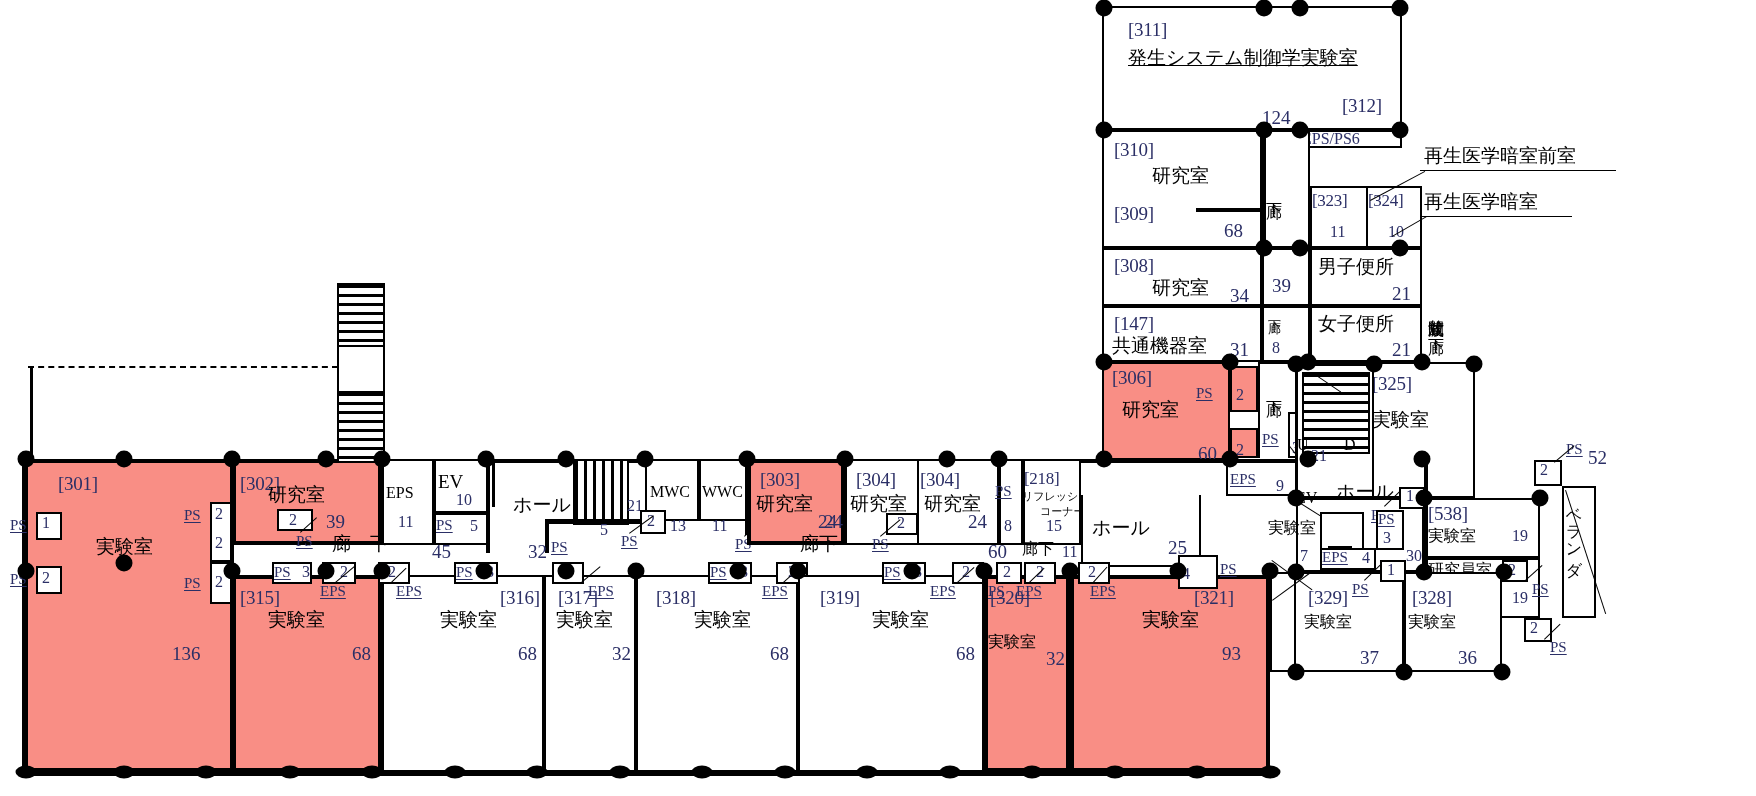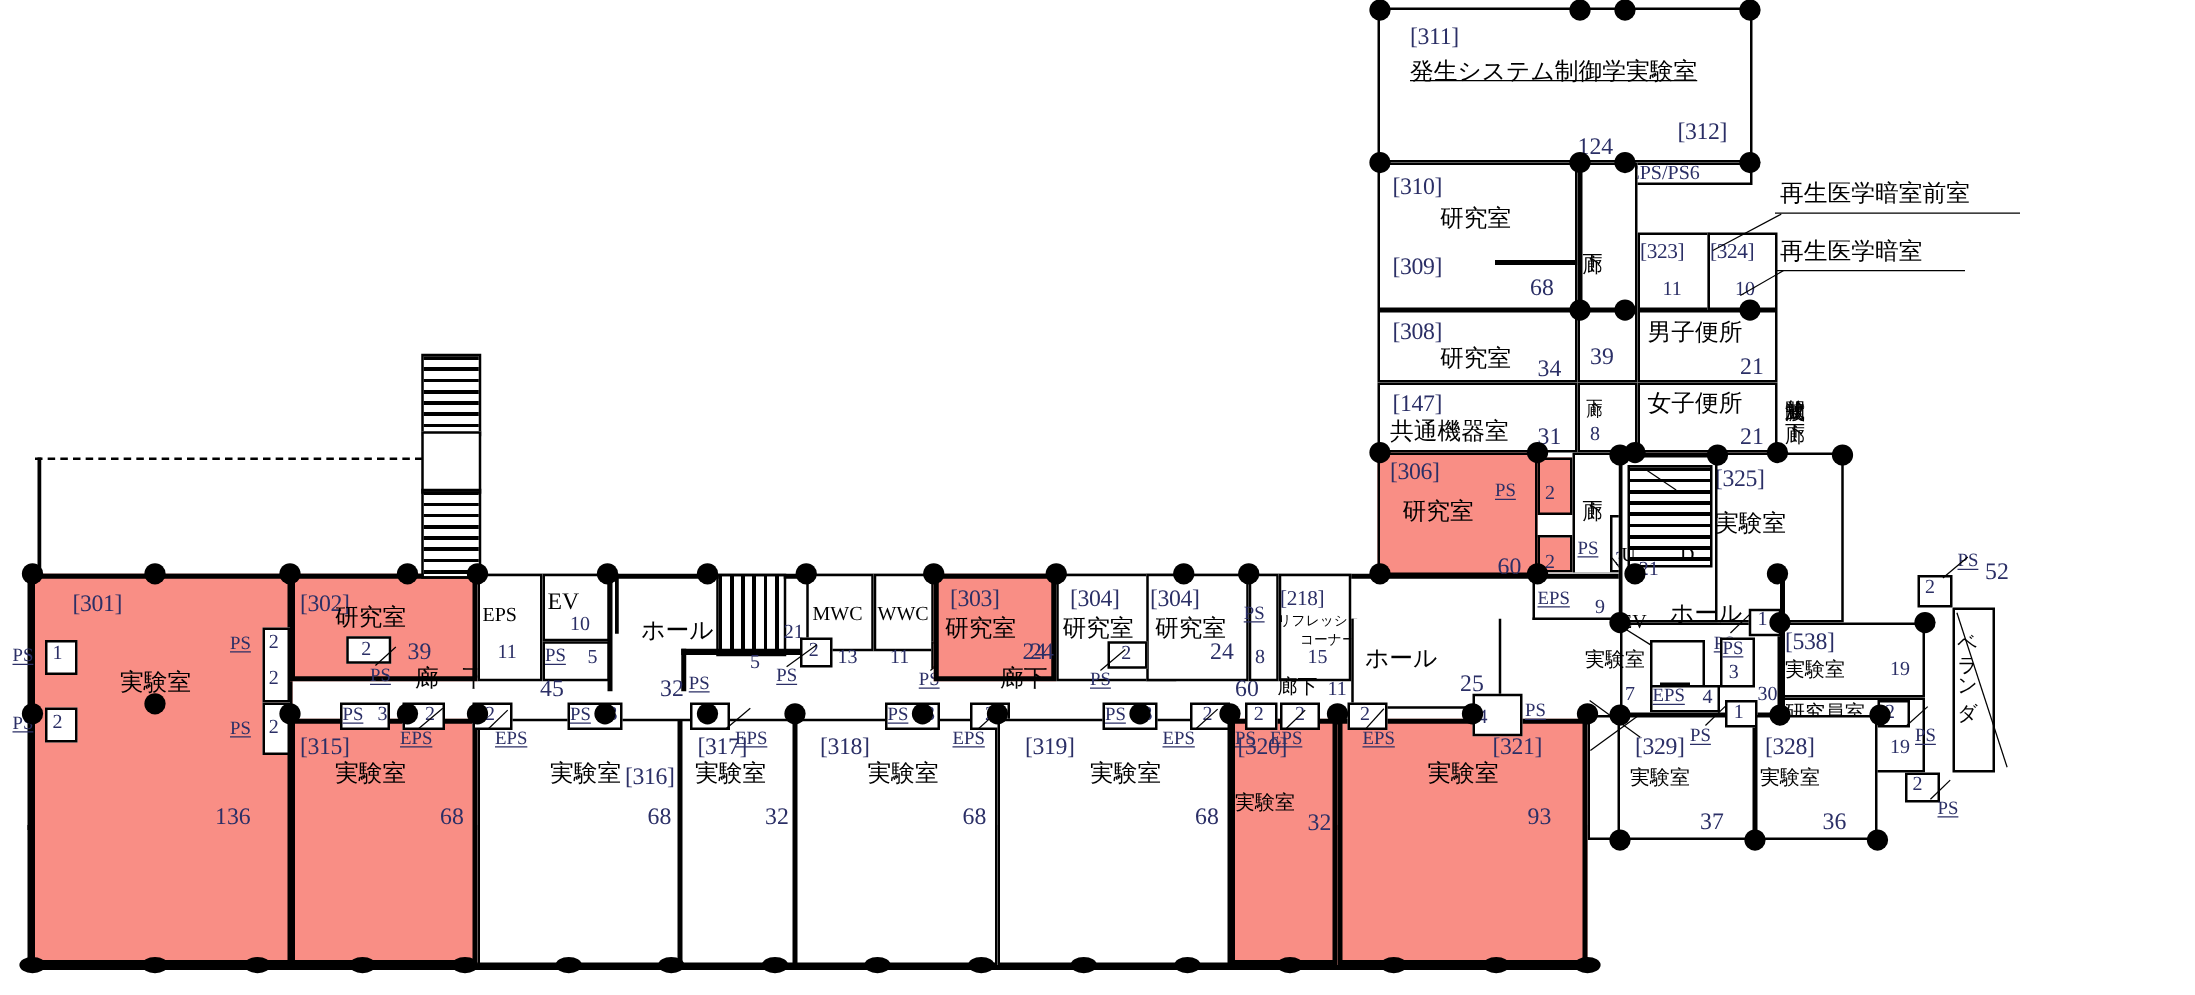--- a/index.html
+++ b/index.html
@@ -272,21 +272,21 @@
   <span class="t num" style="left:352px;top:644px;">68</span>
   <div class="rm" style="left:272px;top:562px;width:40px;height:22px;border-width:2.5px;background:#fff;"></div>
   <span class="t ps sm" style="left:274px;top:565px;">PS</span>
   <span class="t num sm" style="left:302px;top:564px;">3</span>
   <div class="rm" style="left:322px;top:562px;width:34px;height:22px;border-width:2.5px;background:#fff;"></div>
   <span class="t num sm" style="left:340px;top:564px;">2</span>
   <span class="t ps sm" style="left:320px;top:584px;">EPS</span>
   <div class="lead" style="left:334px;top:583px;width:26px;transform:rotate(-40deg);"></div>
 
   <div class="rm" style="left:382px;top:575px;width:162px;height:197px;"></div>
-  <span class="t code" style="left:500px;top:588px;margin-top:24px;">[316]</span>
+  <span class="t code" style="left:500px;top:588px;">[316]</span>
   <span class="t jp" style="left:440px;top:610px;">実験室</span>
   <span class="t num" style="left:518px;top:644px;">68</span>
   <div class="rm" style="left:378px;top:562px;width:32px;height:22px;border-width:2.5px;background:#fff;"></div>
   <span class="t num sm" style="left:388px;top:564px;">2</span>
   <span class="t ps sm" style="left:396px;top:584px;">EPS</span>
   <div class="lead" style="left:390px;top:583px;width:22px;transform:rotate(-44deg);"></div>
   <div class="rm" style="left:454px;top:562px;width:44px;height:22px;border-width:2.5px;background:#fff;"></div>
   <span class="t ps sm" style="left:456px;top:565px;">PS</span>
   <span class="t num sm" style="left:486px;top:564px;">3</span>
 

